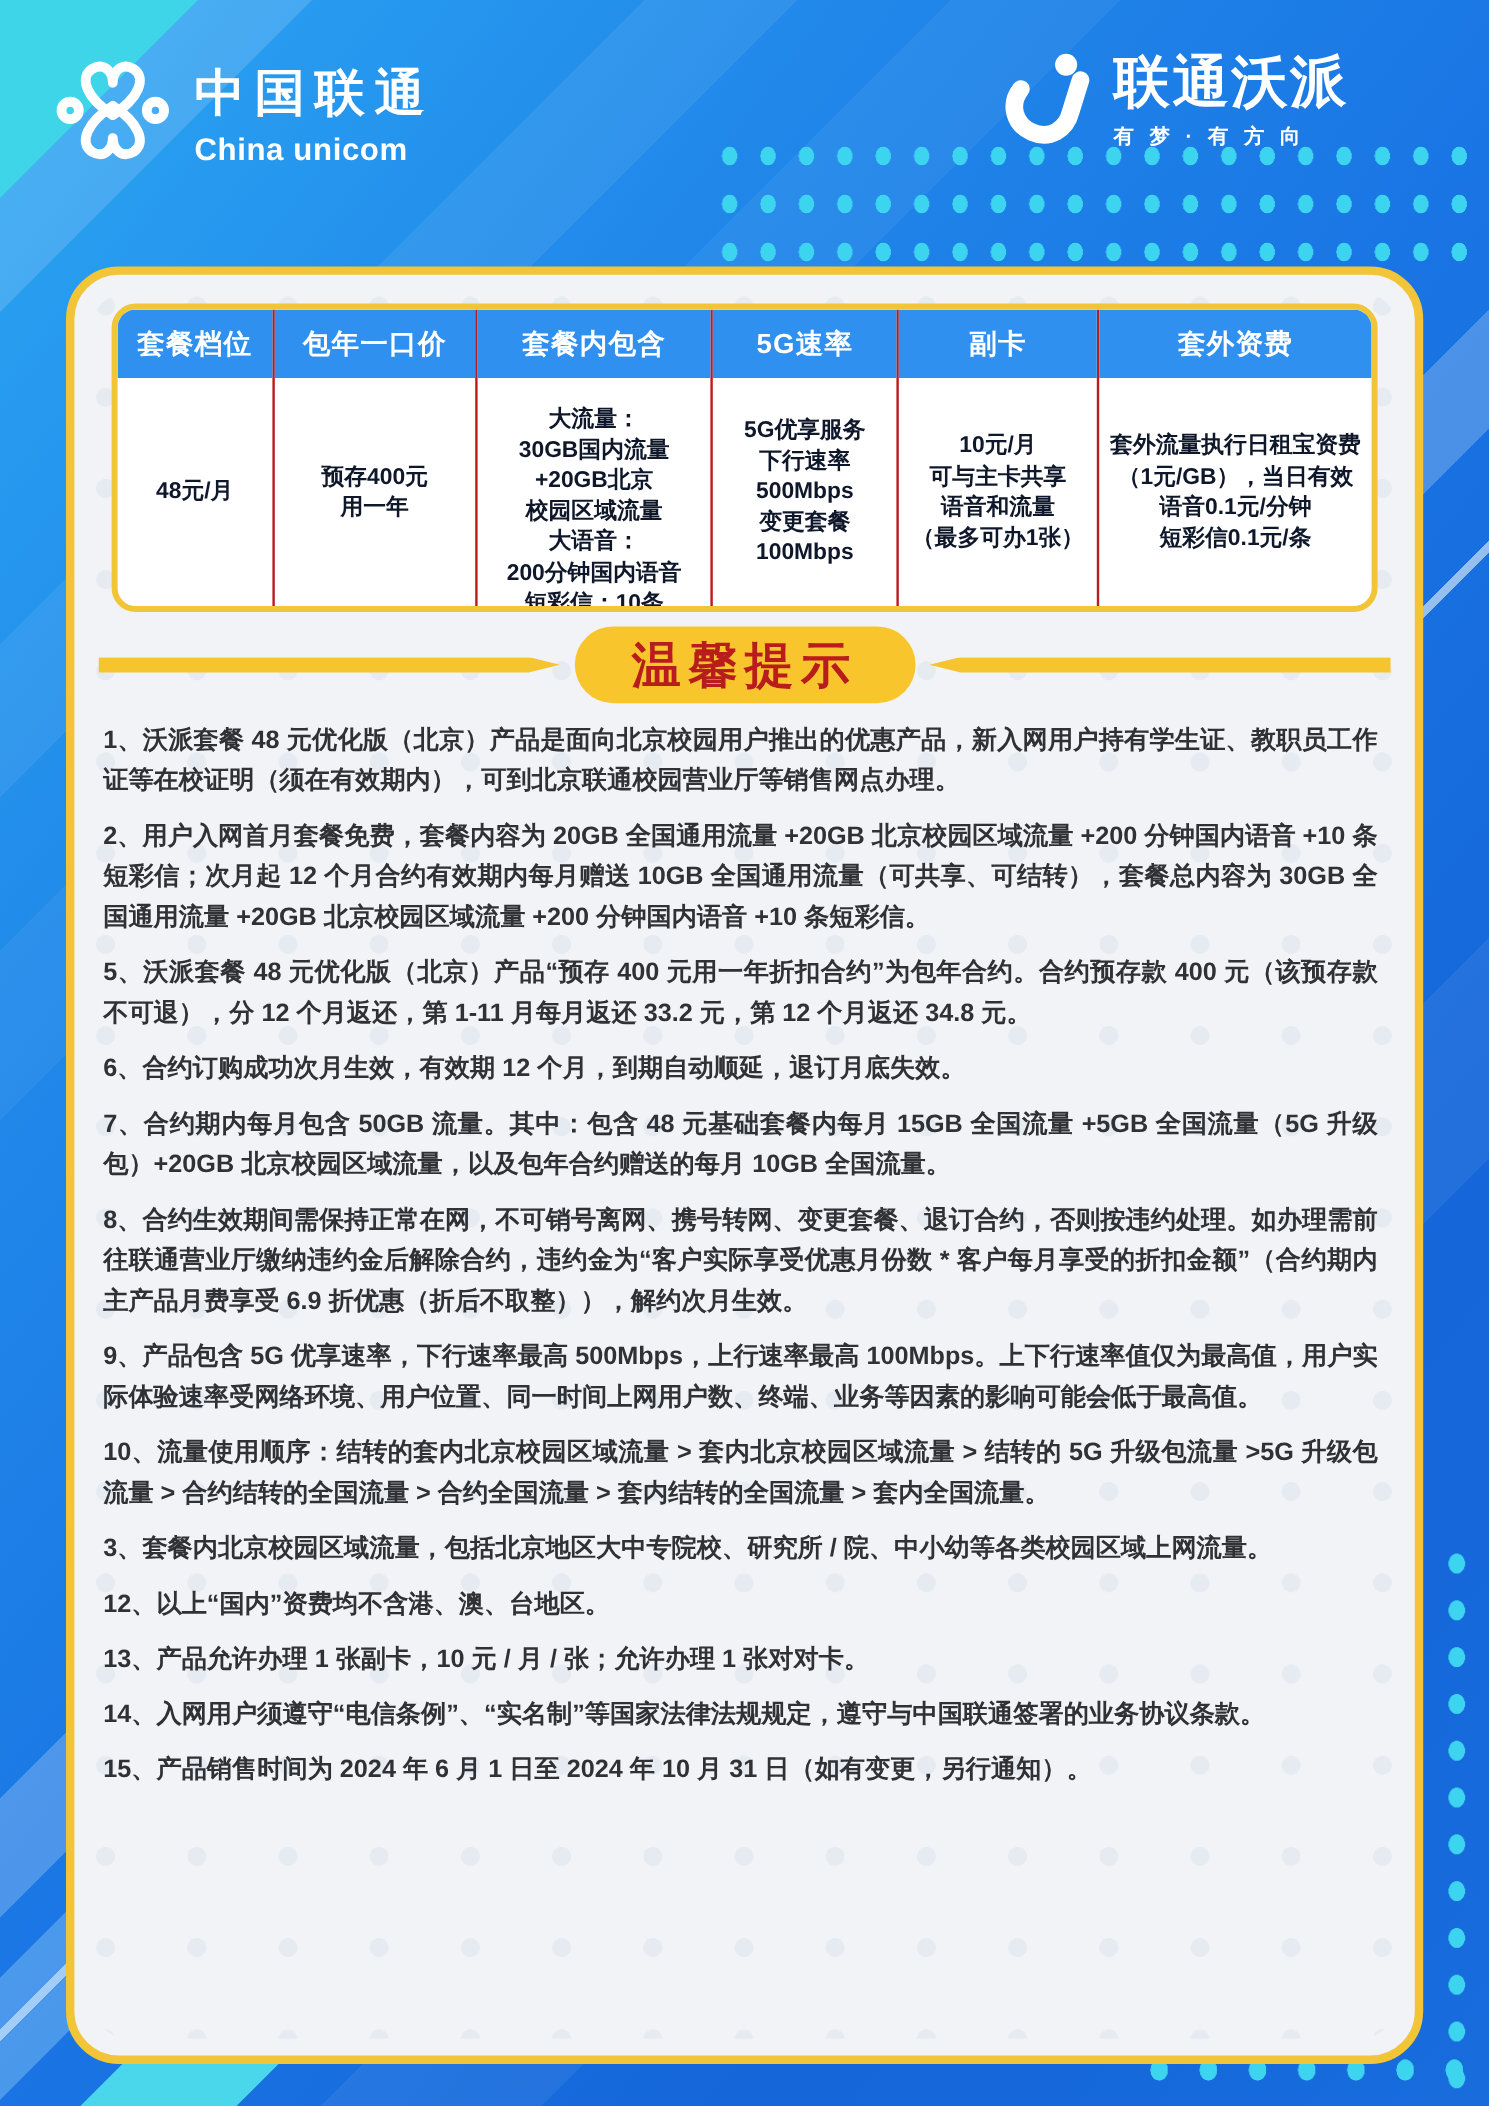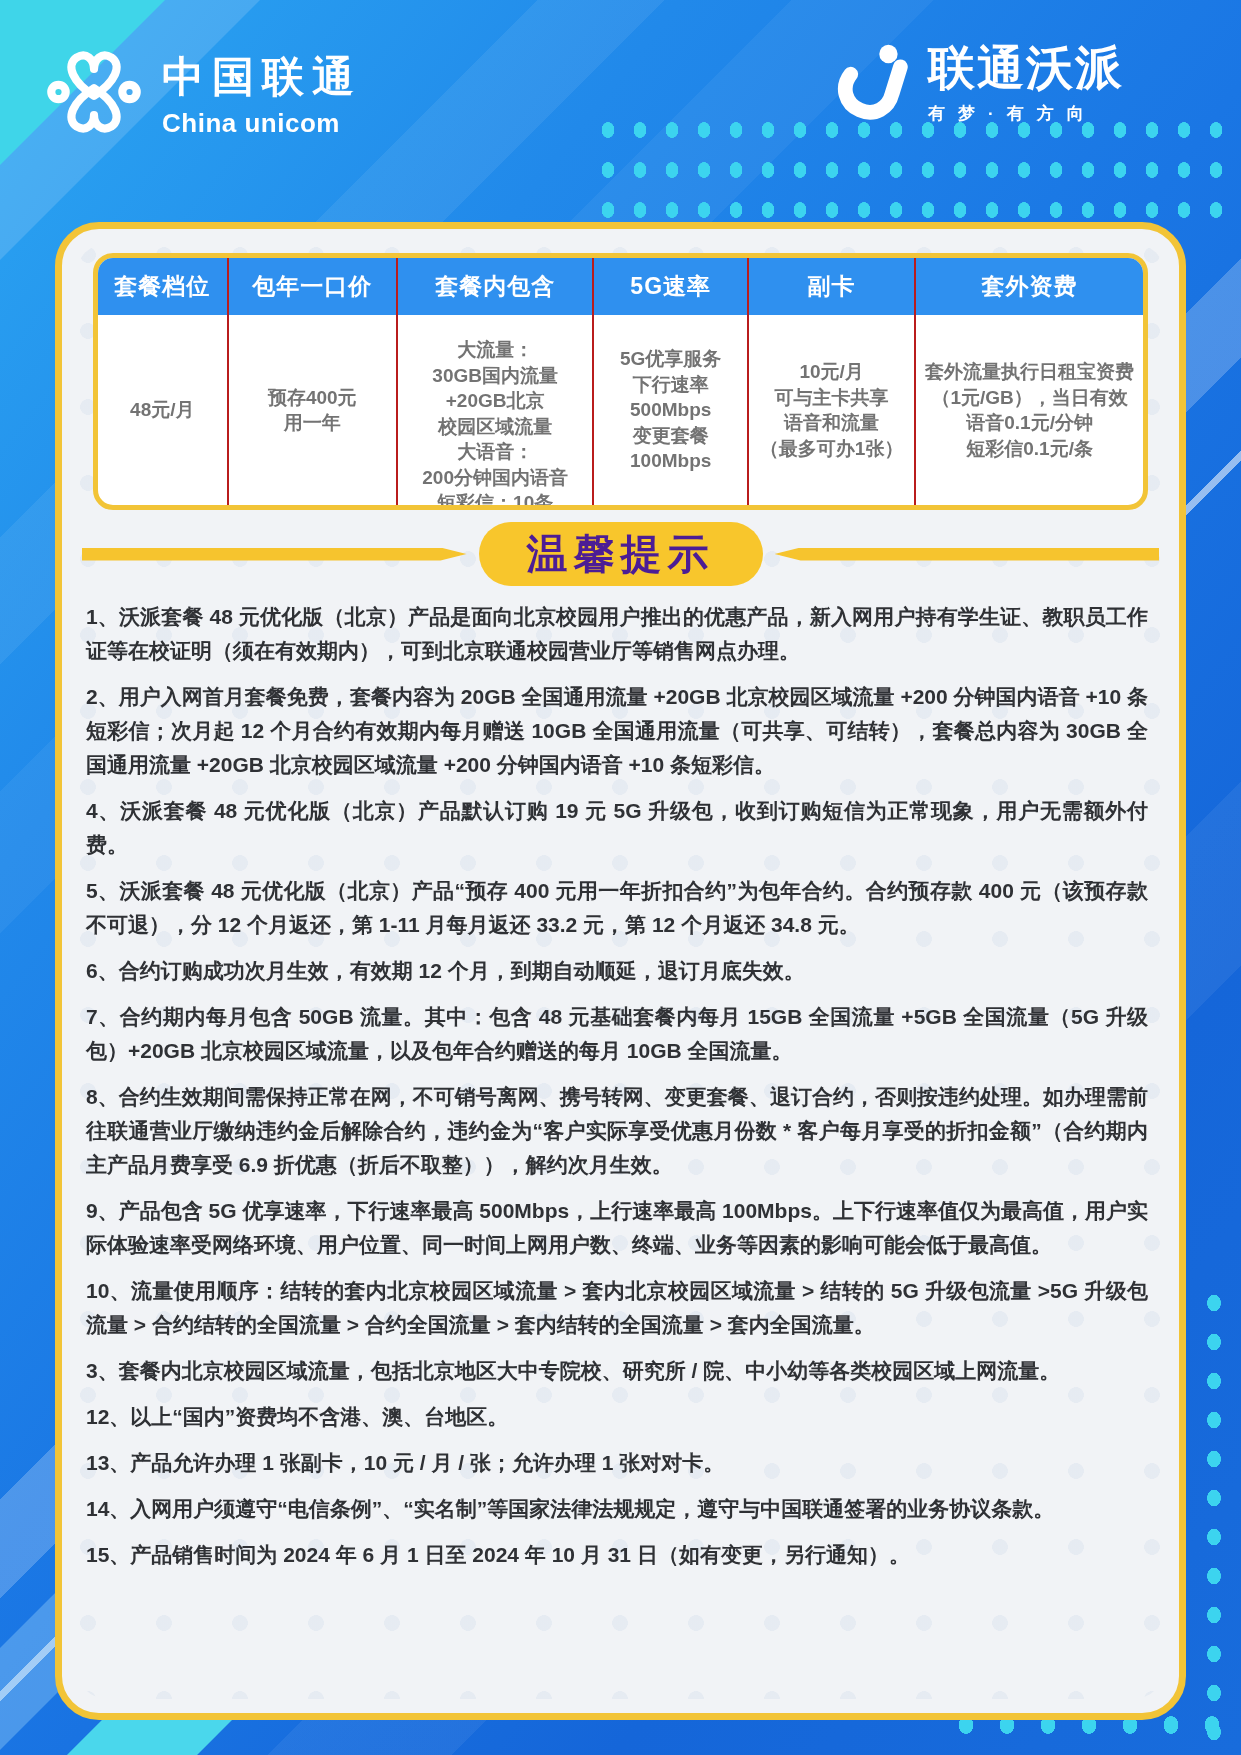--- a/index.html
+++ b/index.html
@@ -59,30 +59,30 @@
   .plan-table div.col:nth-of-type(1){ width:12.5%; }
   .plan-table div.col:nth-of-type(2){ width:16.2%; }
   .plan-table div.col:nth-of-type(3){ width:18.8%;gap:18px; }
   .plan-table div.col:nth-of-type(4){ width:14.8%; }
   .plan-table div.col:nth-of-type(5){ width:16.0%; }
   .plan-table div.col:nth-of-type(6){ width:21.7%; }
   .plan-table .th { height:57px; flex:0 0 57px; background:#2f90ef; color:#fff;
     font-size:23px; font-weight:800; letter-spacing:1px;
     display:flex; align-items:center; justify-content:center; }
   .plan-table .td { flex:1; display:flex; flex-direction:column; align-items:center; justify-content:center;
-    color:#737373; font-weight:800; font-size:19px; line-height:25.5px; text-align:center; padding:4px 2px; }
+    color:#0f172a; font-weight:800; font-size:19px; line-height:25.5px; text-align:center; padding:4px 2px; }
   
   .tips-banner { position:absolute; left:20px; right:20px; top:293px; height:64px;
     display:flex; align-items:center; }
   .tips-banner .bar { flex:1; height:13px; background:#f6c42e; }
   .tips-banner .bar-left  { clip-path:polygon(0 0,calc(100% - 26px) 0,100% 50%,calc(100% - 26px) 100%,0 100%); }
   .tips-banner .bar-right { clip-path:polygon(0 50%,26px 0,100% 0,100% 100%,26px 100%); }
   .tips-banner .pill { flex:0 0 284px; height:64px; margin:0 12px; background:#f8c62c; border-radius:32px;
     display:flex; align-items:center; justify-content:center;
-    font-size:41px; font-weight:900; color:#4c1d95; letter-spacing:6px; }
+    font-size:41px; font-weight:900; color:#b91c1c; letter-spacing:6px; }
   
   .tips-list { position:absolute; left:24px; top:371px; width:1062px; }
   .tip { margin:0 0 12px 0; font-size:21px; line-height:34px; font-weight:700;
     color:#2f3135; text-align:justify; }
 </style>
 </head>
 <body>
 
 <div class="poster">
 
@@ -200,21 +200,20 @@
       <div class="bar bar-right"></div>
     </div>
 
     <div class="tips-list">
 
         <p class="tip">1、沃派套餐 48 元优化版（北京）产品是面向北京校园用户推出的优惠产品，新入网用户持有学生证、教职员工作证等在校证明（须在有效期内），可到北京联通校园营业厅等销售网点办理。</p>
 
         <p class="tip">2、用户入网首月套餐免费，套餐内容为 20GB 全国通用流量 +20GB 北京校园区域流量 +200 分钟国内语音 +10 条短彩信；次月起 12 个月合约有效期内每月赠送 10GB 全国通用流量（可共享、可结转），套餐总内容为 30GB 全国通用流量 +20GB 北京校园区域流量 +200 分钟国内语音 +10 条短彩信。</p>
 
 
-        <p class="tip">4、沃派套餐 48 元优化版（北京）产品默认订购 19 元 5G 升级包，收到订购短信为正常现象，用户无需额外付费。</p>
 
         <p class="tip">5、沃派套餐 48 元优化版（北京）产品“预存 400 元用一年折扣合约”为包年合约。合约预存款 400 元（该预存款不可退），分 12 个月返还，第 1-11 月每月返还 33.2 元，第 12 个月返还 34.8 元。</p>
 
         <p class="tip">6、合约订购成功次月生效，有效期 12 个月，到期自动顺延，退订月底失效。</p>
 
         <p class="tip">7、合约期内每月包含 50GB 流量。其中：包含 48 元基础套餐内每月 15GB 全国流量 +5GB 全国流量（5G 升级包）+20GB 北京校园区域流量，以及包年合约赠送的每月 10GB 全国流量。</p>
 
         <p class="tip">8、合约生效期间需保持正常在网，不可销号离网、携号转网、变更套餐、退订合约，否则按违约处理。如办理需前往联通营业厅缴纳违约金后解除合约，违约金为“客户实际享受优惠月份数 * 客户每月享受的折扣金额”（合约期内主产品月费享受 6.9 折优惠（折后不取整）），解约次月生效。</p>
 
         <p class="tip">9、产品包含 5G 优享速率，下行速率最高 500Mbps，上行速率最高 100Mbps。上下行速率值仅为最高值，用户实际体验速率受网络环境、用户位置、同一时间上网用户数、终端、业务等因素的影响可能会低于最高值。</p>

